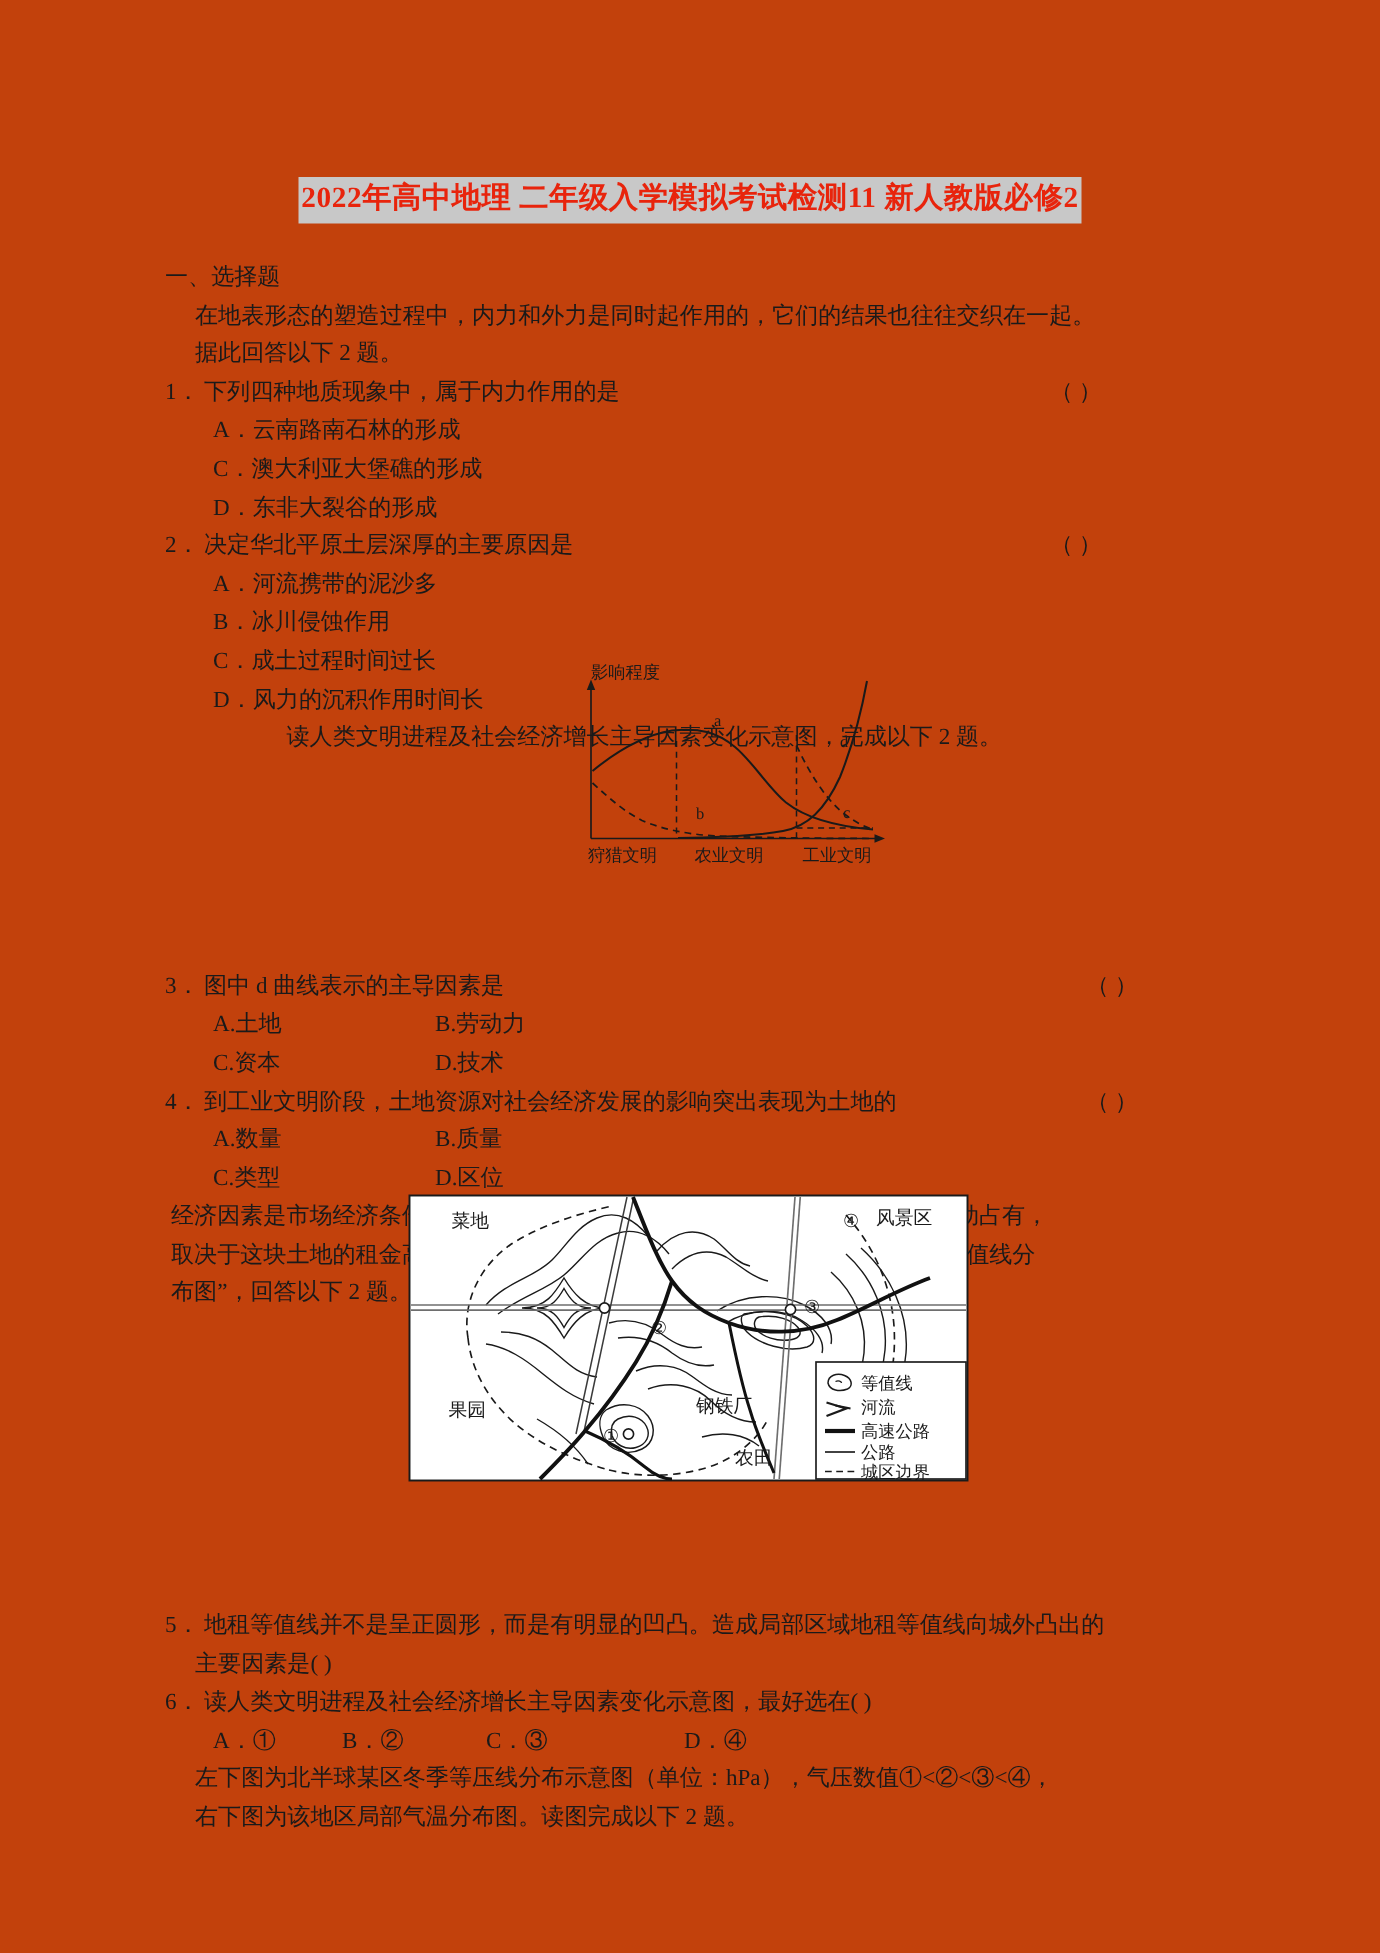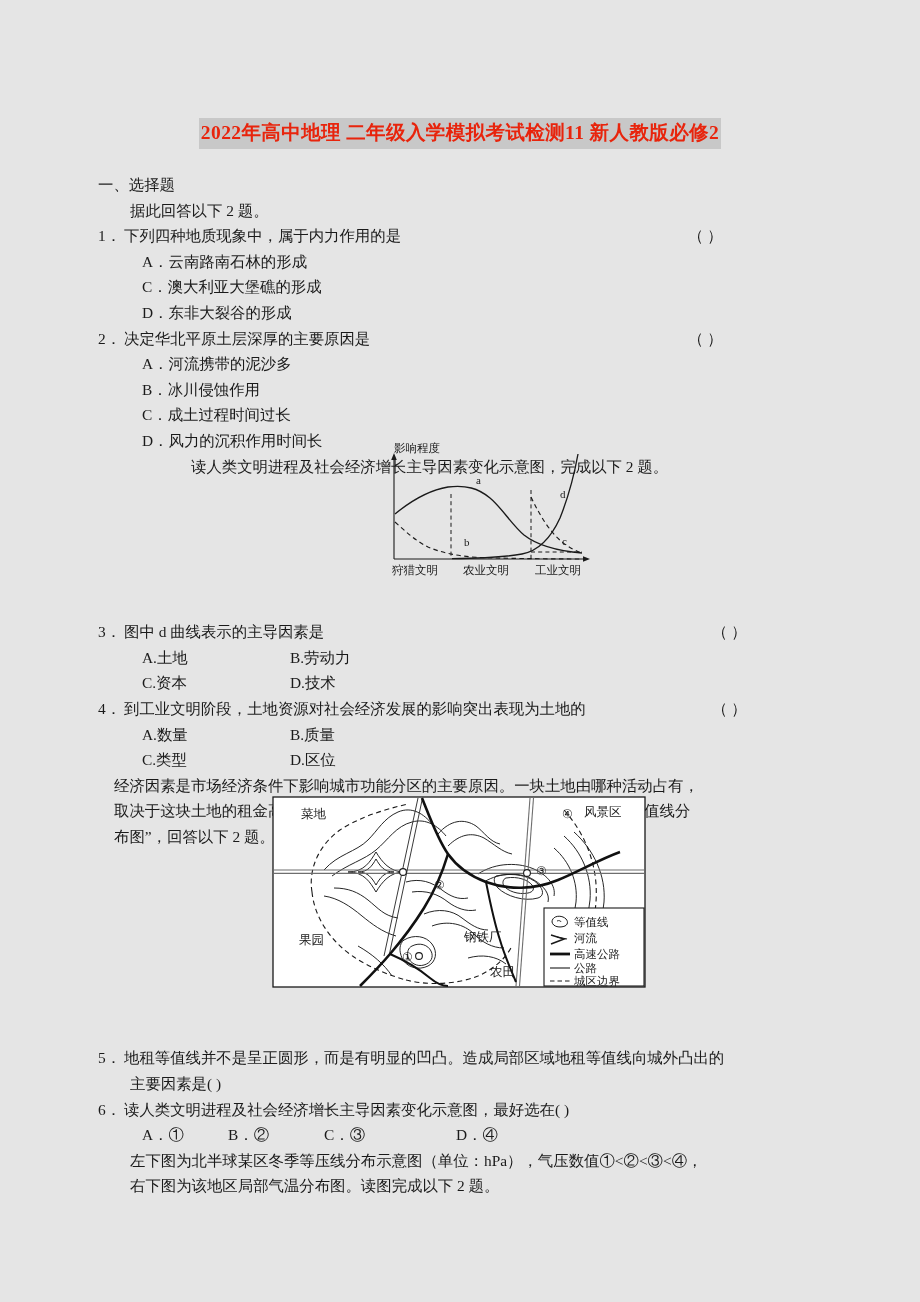--- a/index.html
+++ b/index.html
@@ -9,21 +9,21 @@
   }
   body {
     font-family: "Liberation Serif", "DejaVu Serif", serif;
     color: #1a1a1a;
   }
   #page {
     position: relative;
     width: 920px;
     height: 1302px;
     overflow: hidden;
-    background: #e5e5e5;
+    background: #c2410c;
   }
 
   
   .title-row {
     position: absolute;
     left: 0;
     top: 118px;
     width: 920px;
     text-align: center;
   }
@@ -44,21 +44,21 @@
   .body {
     position: absolute;
     left: 98px;
     top: 172px;
     width: 724px;
     font-size: 15.4px;
     line-height: 25.6px;
   }
   .line { white-space: nowrap; position: relative; }
 
-  .ind0 { margin-left: 0px; }
+  .ind0 { margin-left: 12px; }
   .ind1 { margin-left: 16px; }   
   .ind2 { margin-left: 32px; }   
   .ind3 { margin-left: 44px; }   
   .ind4 { margin-left: 93px; }
 
   .qnum { display: inline-block; width: 26px; }
   .paren {
     position: absolute;
     white-space: nowrap;
   }
@@ -97,20 +97,21 @@
 <div id="page">
 
   <div class="title-row">
     <span class="doc-title">2022年高中地理 二年级入学模拟考试检测11 新人教版必修2</span>
   </div>
 
   <div class="body">
 
     <div class="line ind0">一、选择题</div>
 
+    <div class="line ind2">在地表形态的塑造过程中，内力和外力是同时起作用的，它们的结果也往往交织在一起。</div>
     <div class="line ind2">据此回答以下 2 题。</div>
 
     <div class="line ind0">
       <span class="qnum">1．</span><span>下列四种地质现象中，属于内力作用的是</span><span class="paren" style="left:590px;">（    ）</span>
     </div>
     <div class="line ind3">A．云南路南石林的形成</div>
     <div class="line ind3">C．澳大利亚大堡礁的形成</div>
     <div class="line ind3">D．东非大裂谷的形成</div>
 
     <div class="line ind0">

